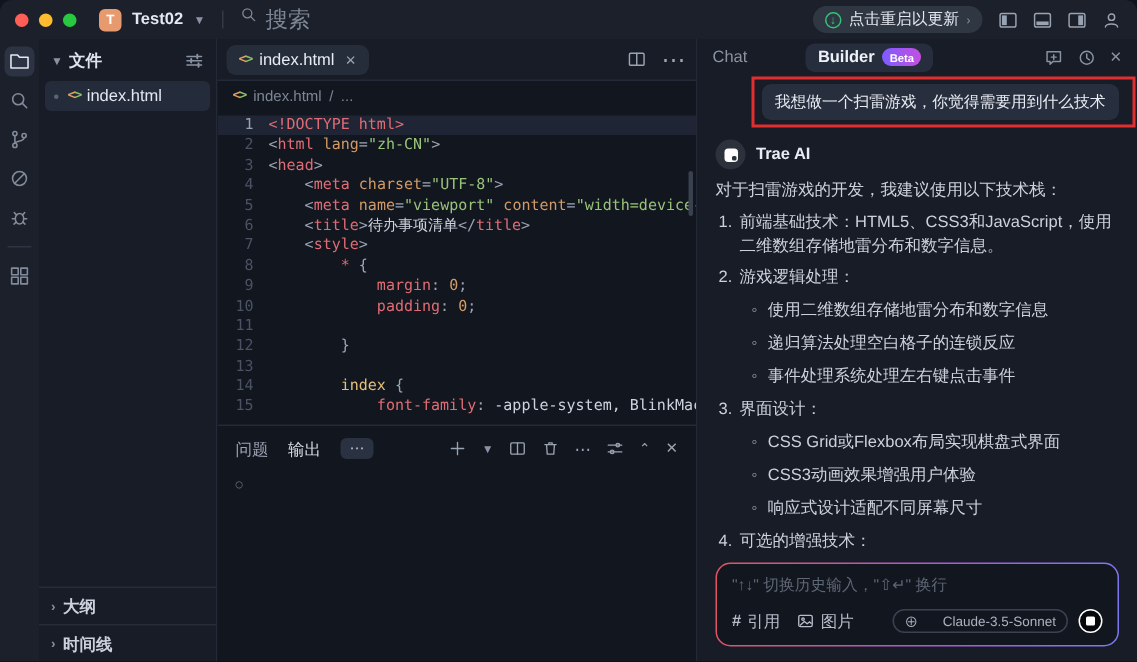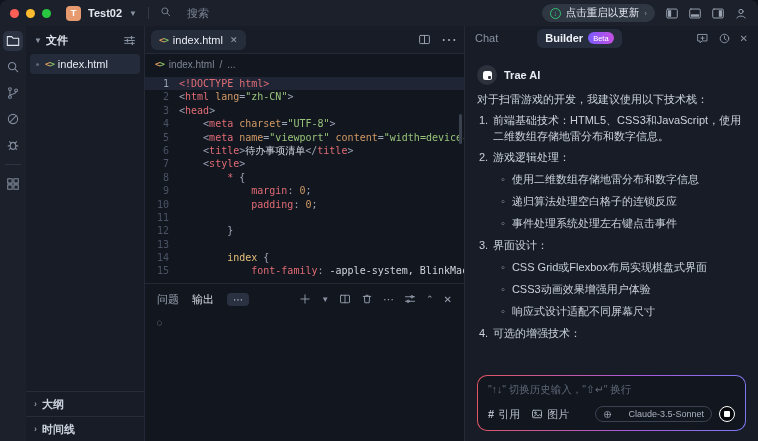--- a/index.html
+++ b/index.html
@@ -9,21 +9,21 @@
 
   
   .titlebar { height:26px; flex:0 0 26px; background:#1b202b; display:flex; align-items:center; padding:0 10px; gap:7px; }
   .traffic { display:flex; gap:7px; margin-right:8px; }
   .tl { width:9px; height:9px; border-radius:50%; }
   .tl.r{background:#ff5f57}.tl.y{background:#febc2e}.tl.g{background:#28c840}
   .app-badge { width:15px; height:15px; border-radius:4px; background:#e89a6f; color:#fff; font-size:9px; font-weight:bold; display:flex; align-items:center; justify-content:center; }
   .project-name { font-size:11px; font-weight:bold; color:#e4e8f0; }
   .chev { color:#8a93a3; font-size:8px; }
   .tb-divider { width:1px; height:12px; background:#323a48; margin:0 4px; }
-  .tb-search { display:flex; gap:15px; color:#7d8694; font-size:11px; }
+  .tb-search { display:flex; gap:5px; color:#7d8694; font-size:15px; }
   .tb-right { margin-left:auto; display:flex; align-items:center; gap:10px; }
   .update-pill { display:flex; align-items:center; gap:5px; background:#2f3743; border-radius:9px; height:18px; padding:0 8px; font-size:10.5px; color:#e4e8f0; }
   .upd-ic { width:11px; height:11px; border-radius:50%; border:1px solid #35c277; color:#35c277; font-size:8px; line-height:9px; text-align:center; }
   .tb-icons { display:flex; align-items:center; gap:9px; color:#9aa3b2; }
   .tb-icons svg { display:block; }
 
   
   .main { flex:1; display:flex; min-height:0; }
   .activitybar { width:26px; flex:0 0 26px; background:#1b202b; display:flex; flex-direction:column; align-items:center; padding-top:5px; gap:6px; }
   .act-item { width:20px; height:20px; border-radius:5px; display:flex; align-items:center; justify-content:center; color:#828b9c; }
@@ -65,21 +65,21 @@
   .term-more { background:#2a3140; border-radius:4px; padding:1px 6px; font-size:10px; color:#c3cad6; }
   .term-actions { margin-left:auto; display:flex; align-items:center; gap:10px; color:#9aa3b2; }
   .term-body { font-family:"DejaVu Sans Mono",monospace; font-size:10px; color:#c3cad6; padding:4px 12px; display:flex; align-items:center; gap:6px; }
   .prompt-dot { color:#5d6674; font-size:8px; }
 
   
   .right-panel { flex:1; background:#171c26; display:flex; flex-direction:column; position:relative; min-width:0; }
   .chat-header { height:24px; flex:0 0 24px; display:flex; align-items:center; gap:10px; padding:0 10px; font-size:11px; }
   .chat-tab { color:#8a93a3; }
   .builder-tab { display:flex; align-items:center; gap:5px; background:#262d3c; border-radius:6px; height:19px; padding:0 8px; color:#eef1f6; font-weight:bold;margin-left:29px; }
-  .beta-badge { font-size:7.5px; font-weight:normal; color:#fff; background:linear-gradient(90deg,#7c5cff,#c44fe2); border-radius:7px; padding:1.5px 5px; }
+  .beta-badge { font-size:7.5px; font-weight:bold; color:#fff; background:linear-gradient(90deg,#7c5cff,#c44fe2); border-radius:7px; padding:1.5px 5px; }
   .chat-header-icons { margin-left:auto; display:flex; align-items:center; gap:9px; color:#8a93a3; }
 
   .chat-scroll { flex:1; min-height:0; overflow:hidden; padding:2px 12px 0; font-size:11px; line-height:16px; color:#ccd2dd; }
   .user-row { display:flex; justify-content:flex-end; margin-top:4px; }
   .user-bubble { position:relative; background:#272e3d; border-radius:6px; padding:4px 9px; font-size:10.5px; color:#e8ecf3; }
   .annotation { position:absolute; top:-5px; bottom:-5px; left:-7px; right:-11px; border:2px solid #e12f2f; pointer-events:none; }
   .assistant-row { display:flex; align-items:center; gap:7px; margin:13px 0 6px; }
   .trae-avatar { width:20px; height:20px; border-radius:50%; background:#2c313c; display:flex; align-items:center; justify-content:center; }
   .trae-logo { width:9px; height:9px; background:#fff; border-radius:2.5px; position:relative; }
   .trae-logo:after { content:""; position:absolute; right:1px; bottom:1px; width:3px; height:3px; background:#2c313c; border-radius:1px; }
@@ -309,20 +309,26 @@
             </svg>
           <svg width="13" height="13" viewBox="0 0 16 16">
               <circle cx="8" cy="8" r="5.3"></circle>
               <path d="M8 5v3.2l2.2 1.6"></path>
             </svg>
           <span style="font-size:10px">✕</span>
         </span>
       </div>
 
       <div class="chat-scroll">
+        <div class="user-row">
+          <div class="user-bubble">
+            <span>我想做一个扫雷游戏，你觉得需要用到什么技术</span>
+            <div class="annotation"></div>
+          </div>
+        </div>
         <div class="assistant-row">
           <span class="trae-avatar">
               <span class="trae-logo"></span>
             </span>
           <span class="assistant-name">Trae AI</span>
         </div>
         <div id="chat-blocks">
             <div class="msg-p">对于扫雷游戏的开发，我建议使用以下技术栈：</div>
             <div class="msg-num">
               <span class="num-label">1.</span>

